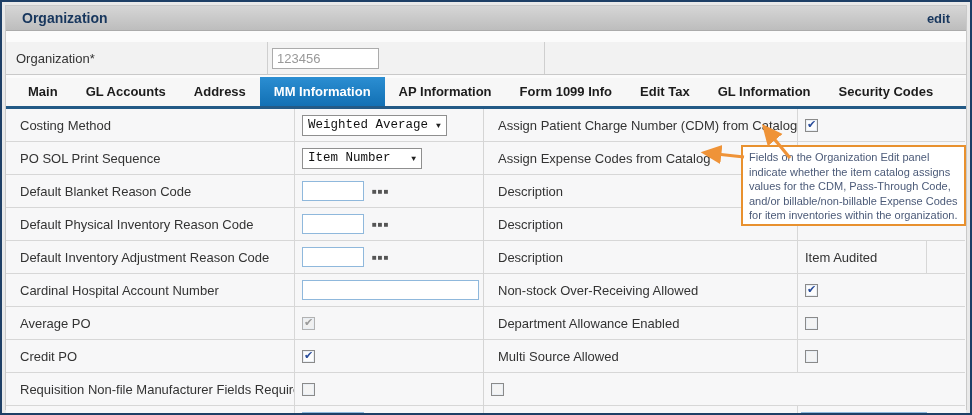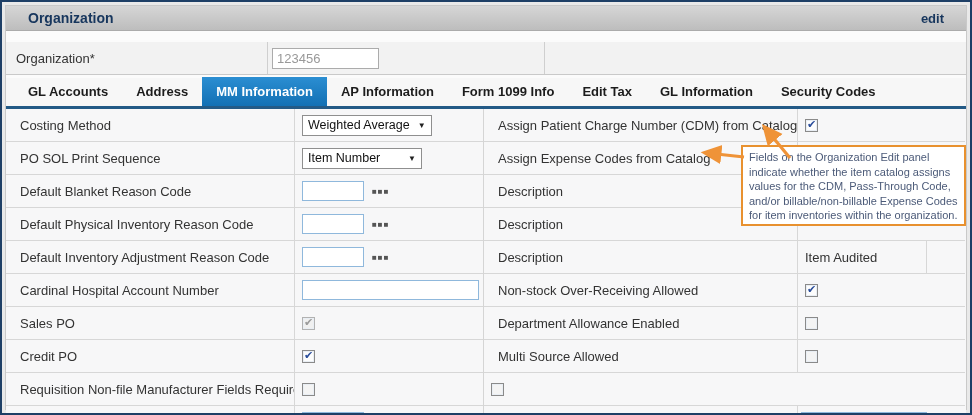--- a/index.html
+++ b/index.html
@@ -7,21 +7,21 @@
   .window {
     position:relative; width:972px; height:415px;
     border:2px solid #1e3f66; background:#e9e9e9;
     padding:3px; overflow:hidden;
   }
   .content { background:#fbfbfb; border:1px solid #c9c9c9; height:100%; }
 
   
   .titlebar {
     height:25px; display:flex; align-items:center; justify-content:space-between;
-    padding:0 22px; background:linear-gradient(#d6d6d6,#bdbdbd);
+    padding:0 16px; background:linear-gradient(#d6d6d6,#bdbdbd);
     border-bottom:1px solid #ababab;
   }
   .titlebar .title { font-size:14px; font-weight:bold; color:#17365d; }
   .titlebar .edit  { font-size:13px; font-weight:bold; color:#17365d; cursor:pointer; }
 
   
   .orgrow {
     height:33px; display:flex; align-items:center;
     background:#f2f2f2; border-bottom:1px solid #c9c9c9; margin-top:11px;
   }
@@ -53,21 +53,21 @@
   .pane.right { width:481px; }
   .row { height:33px; display:flex; align-items:center; border-bottom:1px solid #d7d7d7; background:#f7f7f8; }
   .row .label { font-size:13px; color:#333; padding-left:14px; overflow:hidden; white-space:nowrap; height:100%; display:flex; align-items:center; }
   .pane.left  .label { width:289px; border-right:1px solid #d7d7d7; }
   .pane.right .label { width:314px; border-right:1px solid #d7d7d7; }
   .row .control { flex:1; height:100%; display:flex; align-items:center; padding-left:7px; }
 
   .select {
     min-width:120px; height:21px; background:#fff; border:1px solid #8f8f8f;
     display:flex; align-items:center; justify-content:space-between;
-    font-size:12.5px; color:#111; padding:0 5px; cursor:pointer;
+    font-size:12.5px; color:#111; padding:0 5px; cursor:pointer;font-family:Liberation Mono, monospace;
   }
   .select .caret { font-size:8px; color:#222; margin-left:8px; }
 
   .input-sm, .input-md, .input-lg {
     height:20px; border:1px solid #8fb8dc; background:#fff; font-size:13px;
     padding:0 3px; font-family:"Liberation Sans", sans-serif; color:#333;
   }
   .input-sm { width:62px; }
   .input-lg { width:177px; }
   .input-md { width:126px; }
@@ -106,20 +106,21 @@
     </div>
 
     <div class="orgrow">
       <span class="lbl">Organization*</span>
       <span class="cell-input">
         <input readonly="" value="123456" style="">
       </span>
     </div>
 
     <div class="tabbar">
+      <span class="tab">Main</span>
       <span class="tab">GL Accounts</span>
       <span class="tab">Address</span>
       <span class="tab active">MM Information</span>
       <span class="tab">AP Information</span>
       <span class="tab">Form 1099 Info</span>
       <span class="tab">Edit Tax</span>
       <span class="tab">GL Information</span>
       <span class="tab">Security Codes</span>
     </div>
 
@@ -165,21 +166,21 @@
             <span class="ellipsis">■■■</span>
           </span>
         </div>
         <div class="row">
           <span class="label">Cardinal Hospital Account Number</span>
           <span class="control">
             <input class="input-lg" style="">
           </span>
         </div>
         <div class="row">
-          <span class="label">Sales PO</span>
+          <span class="label">Average PO</span>
           <span class="control">
             <span class="checkbox" data-checked="true" data-disabled="true"></span>
           </span>
         </div>
         <div class="row">
           <span class="label">Credit PO</span>
           <span class="control">
             <span class="checkbox" data-checked="true"></span>
           </span>
         </div>

